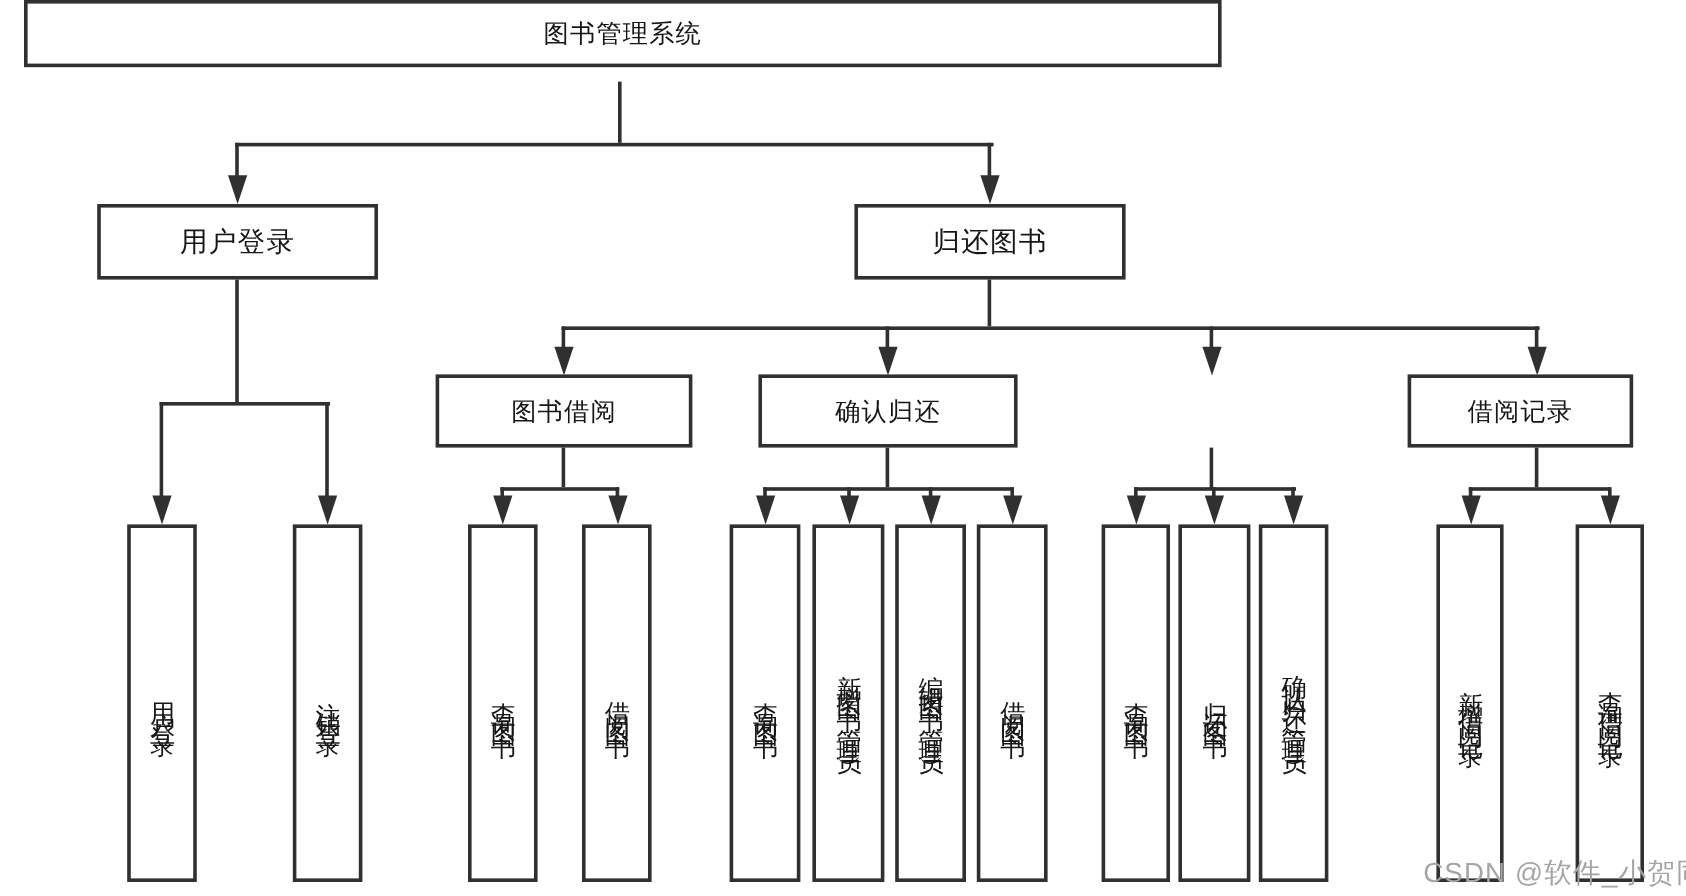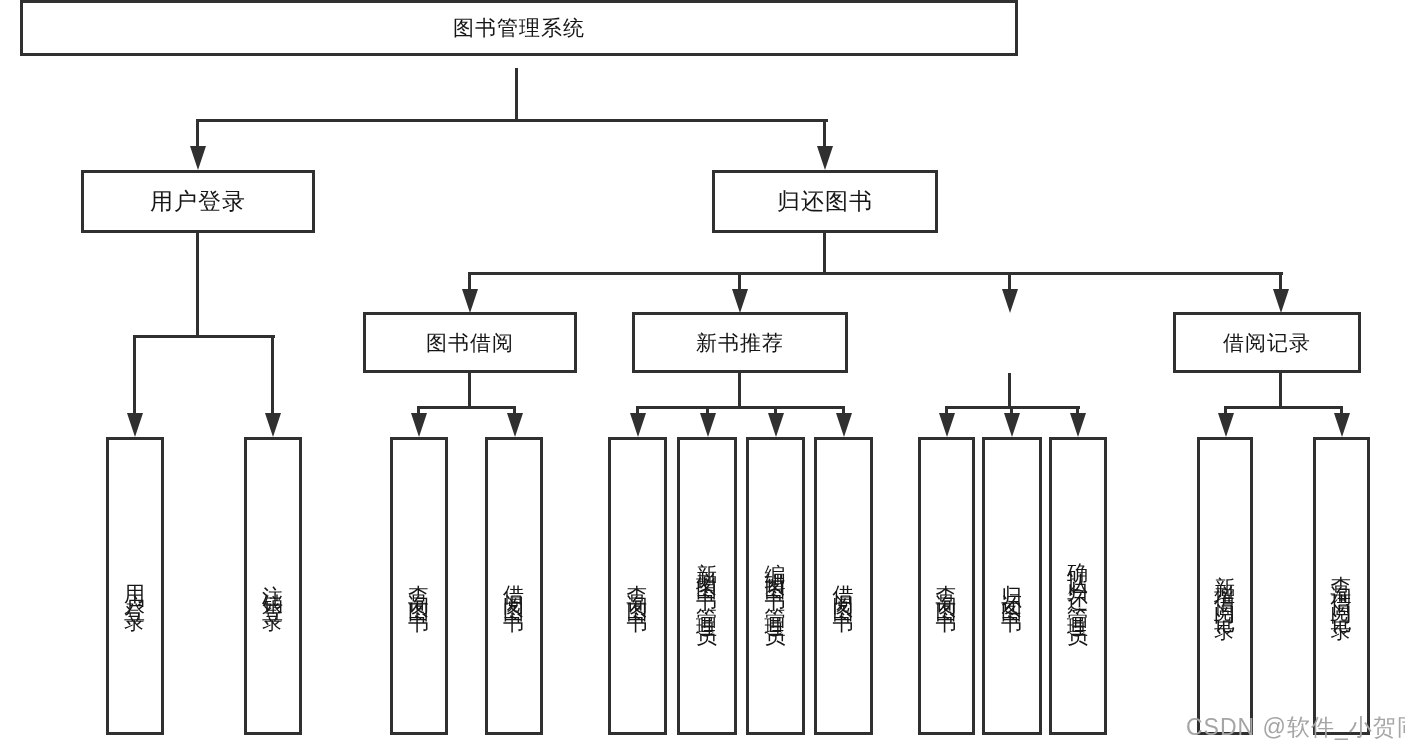--- a/index.html
+++ b/index.html
@@ -62,21 +62,21 @@
   <div class="ah" style="left:732px;top:289px"></div>
   <div class="ln" style="left:1008px;top:272px;width:3px;height:19px"></div>
   <div class="ah" style="left:1002px;top:289px"></div>
   <div class="ln" style="left:1279px;top:272px;width:3px;height:19px"></div>
   <div class="ah" style="left:1273px;top:289px"></div>
 
   <div class="node" style="left:363px;top:312px;width:214px;height:61px">
     <span>图书借阅</span>
   </div>
   <div class="node" style="left:632px;top:312px;width:216px;height:61px">
-    <span>新书推荐</span>
+    <span>确认归还</span>
   </div>
   <div class="node" style="left:1173px;top:312px;width:188px;height:61px">
     <span>借阅记录</span>
   </div>
 
   <div class="ln" style="left:196px;top:233px;width:3px;height:102px"></div>
   <div class="ln" style="left:133px;top:335px;width:142px;height:3px"></div>
   <div class="ln" style="left:133px;top:335px;width:3px;height:80px"></div>
   <div class="ah" style="left:127px;top:413px"></div>
   <div class="ln" style="left:271px;top:335px;width:3px;height:80px"></div>

